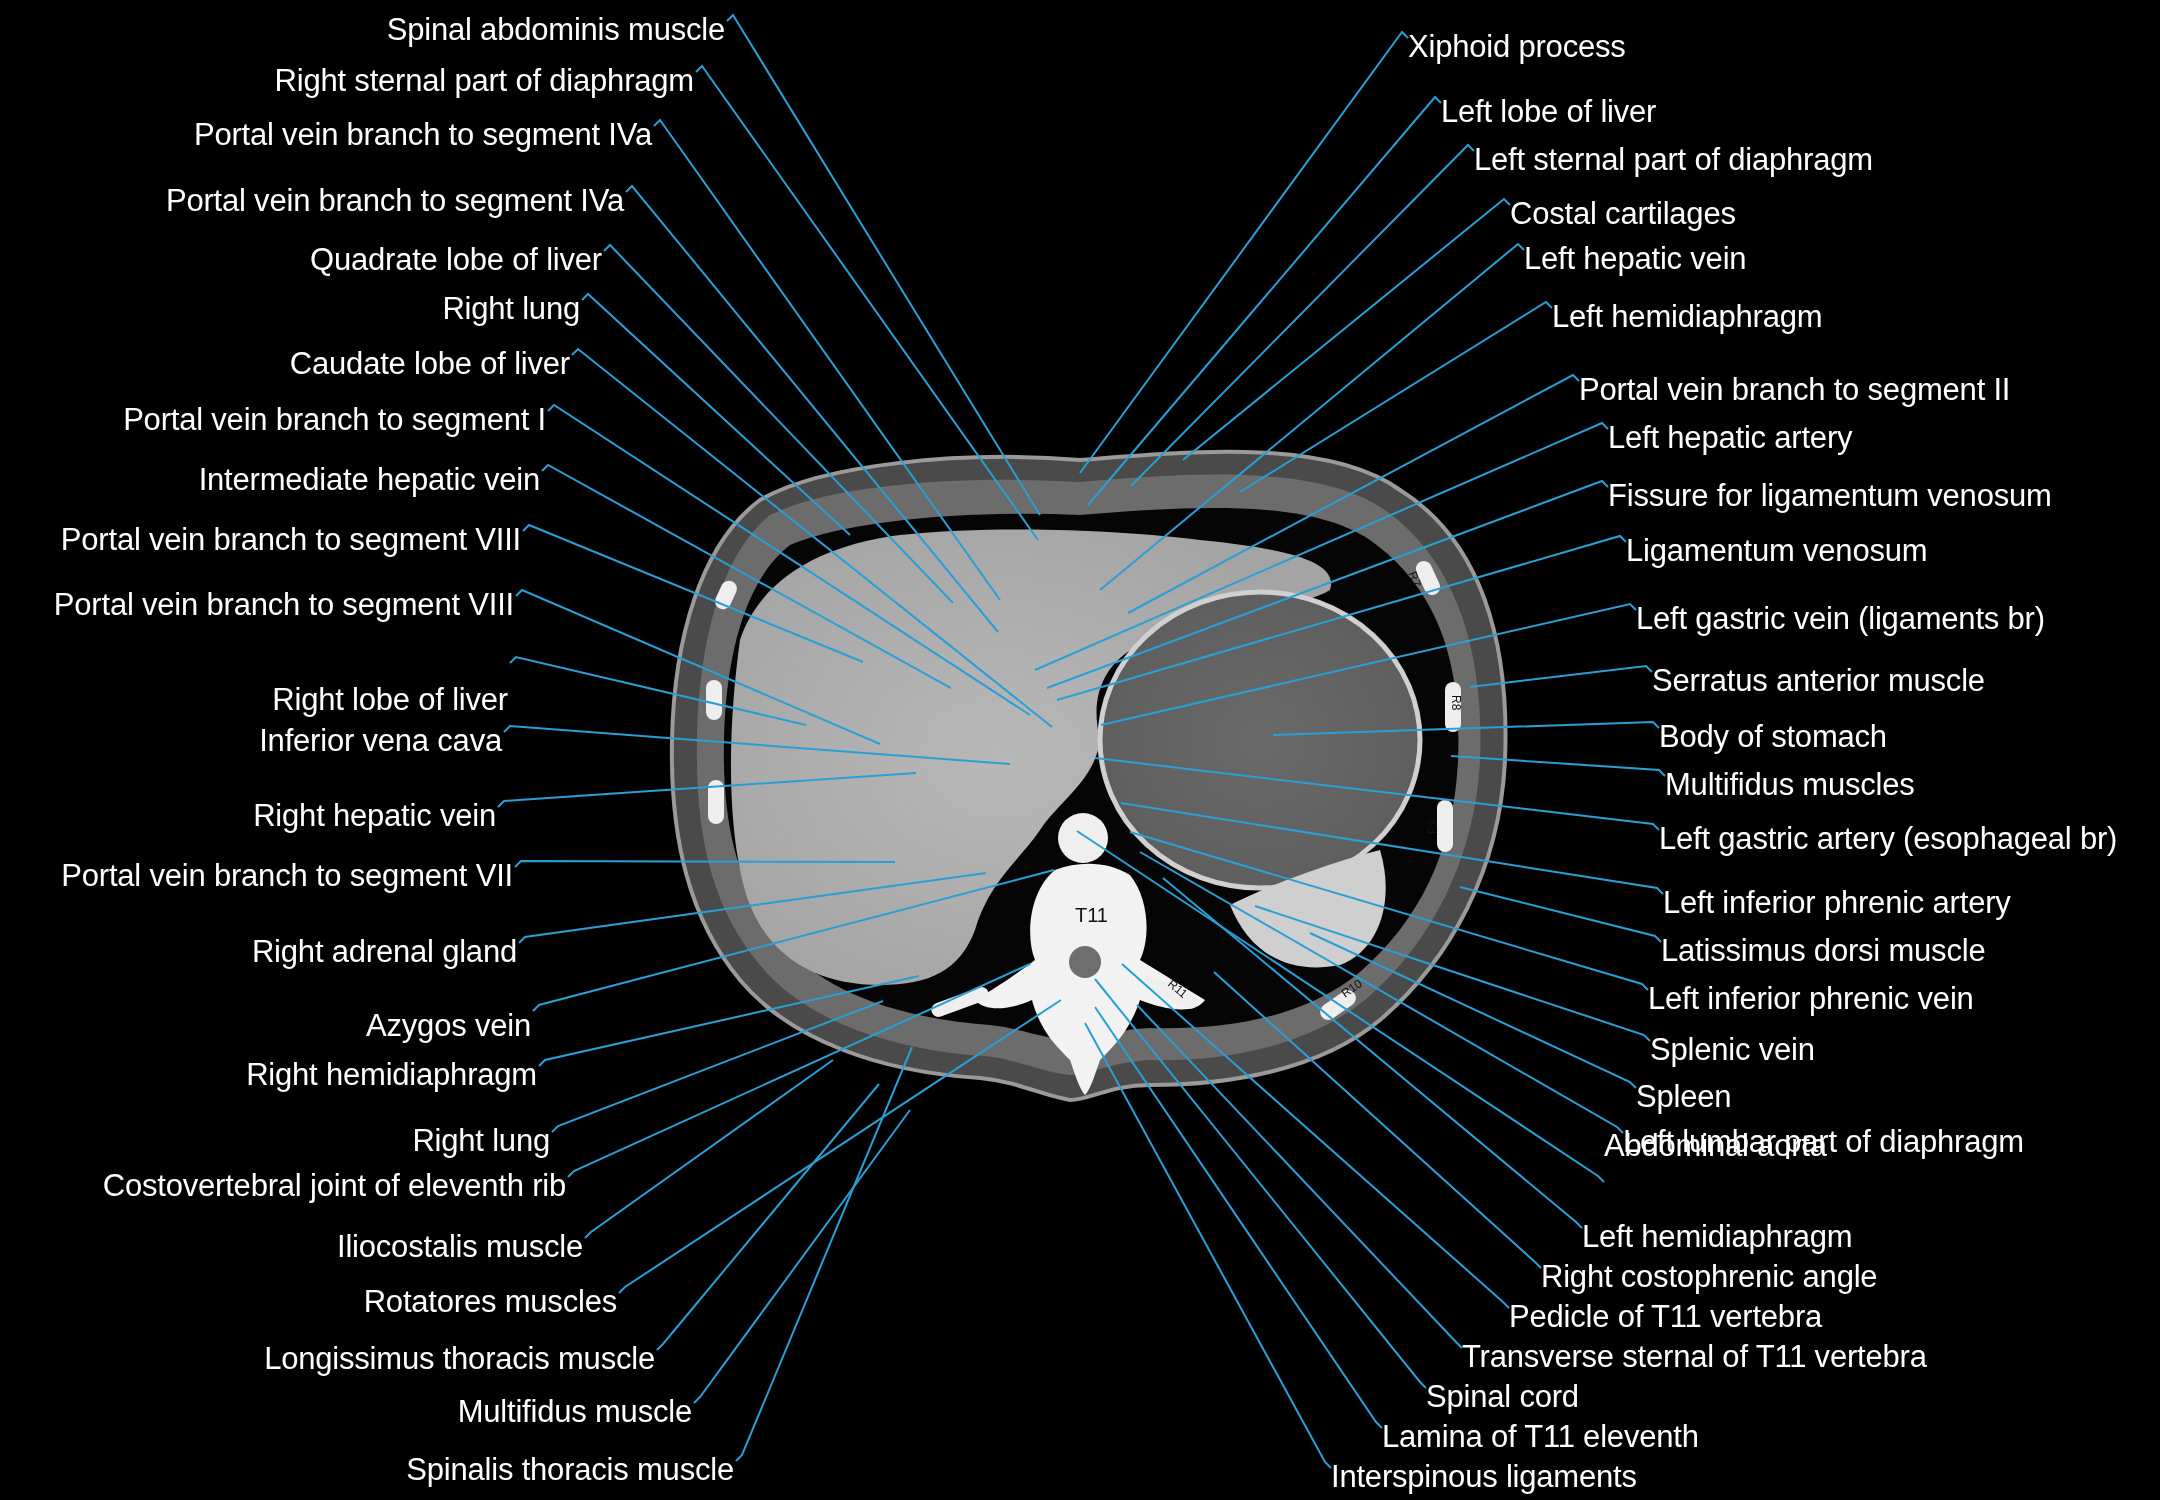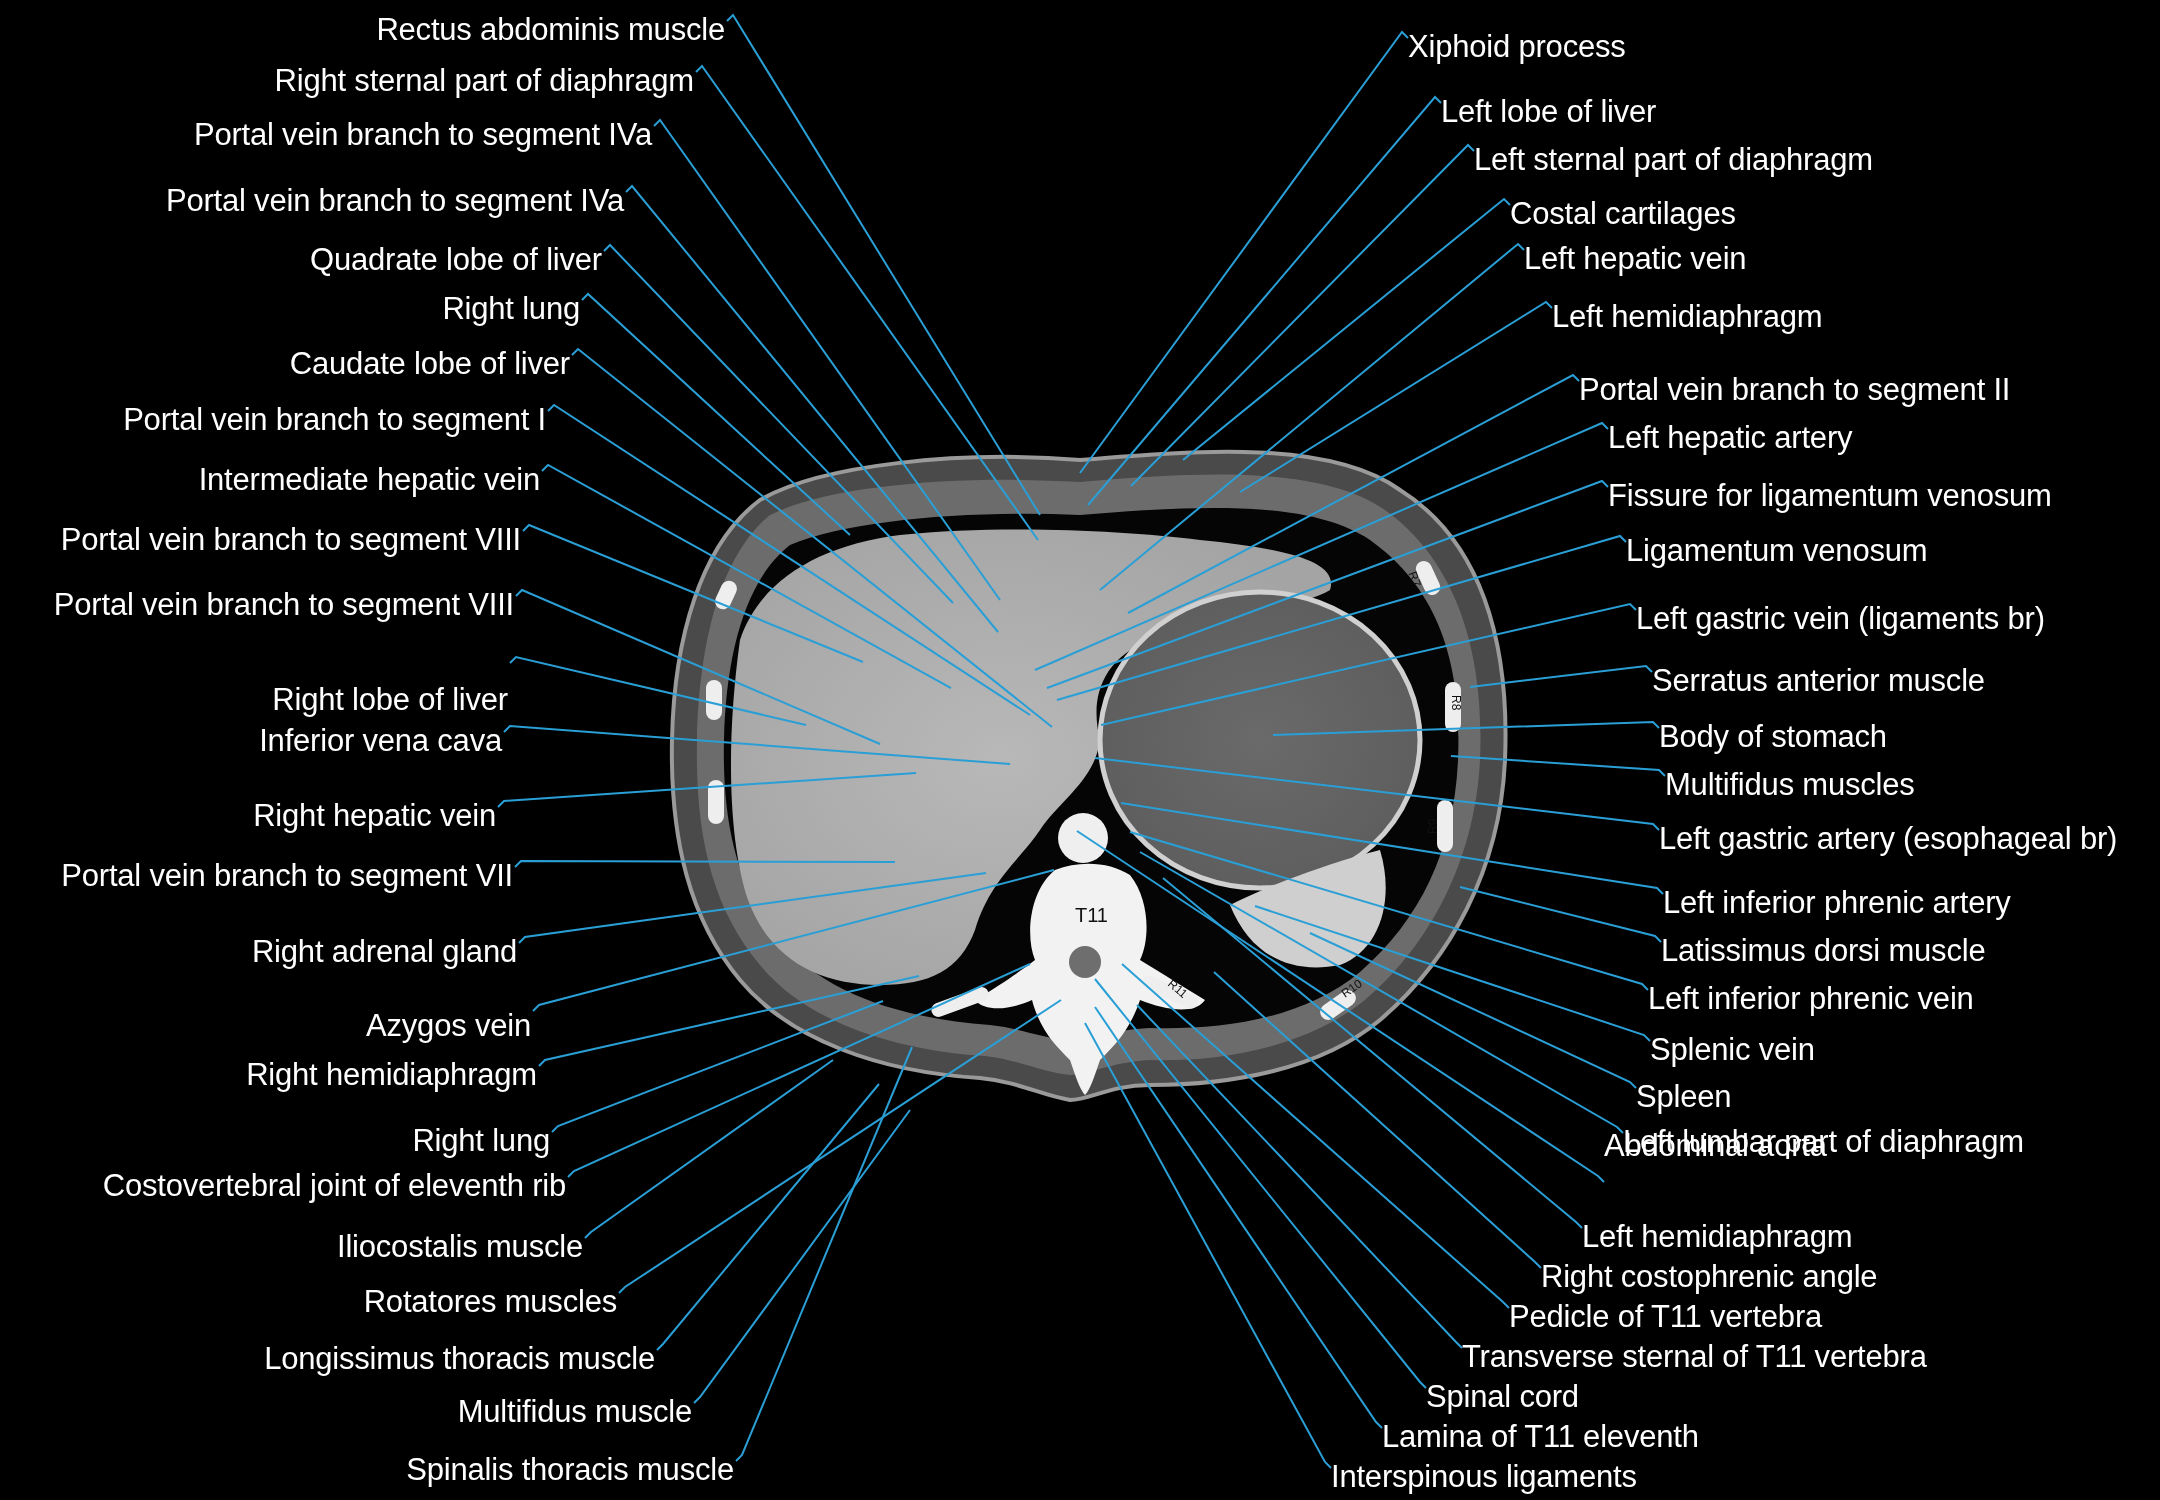--- a/index.html
+++ b/index.html
@@ -109,21 +109,21 @@
         <polyline points="1582,1228 1576,1222 1163,878" fill="none" stroke="#2a9fd6" stroke-width="2"></polyline>
         <polyline points="1541,1268 1535,1262 1214,972" fill="none" stroke="#2a9fd6" stroke-width="2"></polyline>
         <polyline points="1509,1308 1503,1302 1122,964" fill="none" stroke="#2a9fd6" stroke-width="2"></polyline>
         <polyline points="1462,1348 1456,1342 1137,1005" fill="none" stroke="#2a9fd6" stroke-width="2"></polyline>
         <polyline points="1426,1388 1420,1382 1095,979" fill="none" stroke="#2a9fd6" stroke-width="2"></polyline>
         <polyline points="1382,1428 1376,1422 1095,1007" fill="none" stroke="#2a9fd6" stroke-width="2"></polyline>
         <polyline points="1331,1468 1325,1462 1085,1023" fill="none" stroke="#2a9fd6" stroke-width="2"></polyline>
       </g>
   </svg>
   <div id="labels">
-      <div class="lbl l" style="right: 1435px; top: 30px;">Rectus abdominis muscle</div>
+      <div class="lbl l" style="right: 1435px; top: 30px;">Spinal abdominis muscle</div>
       <div class="lbl l" style="right: 1466px; top: 81px;">Right sternal part of diaphragm</div>
       <div class="lbl l" style="right: 1508px; top: 135px;">Portal vein branch to segment IVa</div>
       <div class="lbl l" style="right: 1536px; top: 201px;">Portal vein branch to segment IVa</div>
       <div class="lbl l" style="right: 1558px; top: 260px;">Quadrate lobe of liver</div>
       <div class="lbl l" style="right: 1580px; top: 309px;">Right lung</div>
       <div class="lbl l" style="right: 1590px; top: 364px;">Caudate lobe of liver</div>
       <div class="lbl l" style="right: 1614px; top: 420px;">Portal vein branch to segment I</div>
       <div class="lbl l" style="right: 1620px; top: 480px;">Intermediate hepatic vein</div>
       <div class="lbl l" style="right: 1639px; top: 540px;">Portal vein branch to segment VIII</div>
       <div class="lbl l" style="right: 1646px; top: 605px;">Portal vein branch to segment VIII</div>

